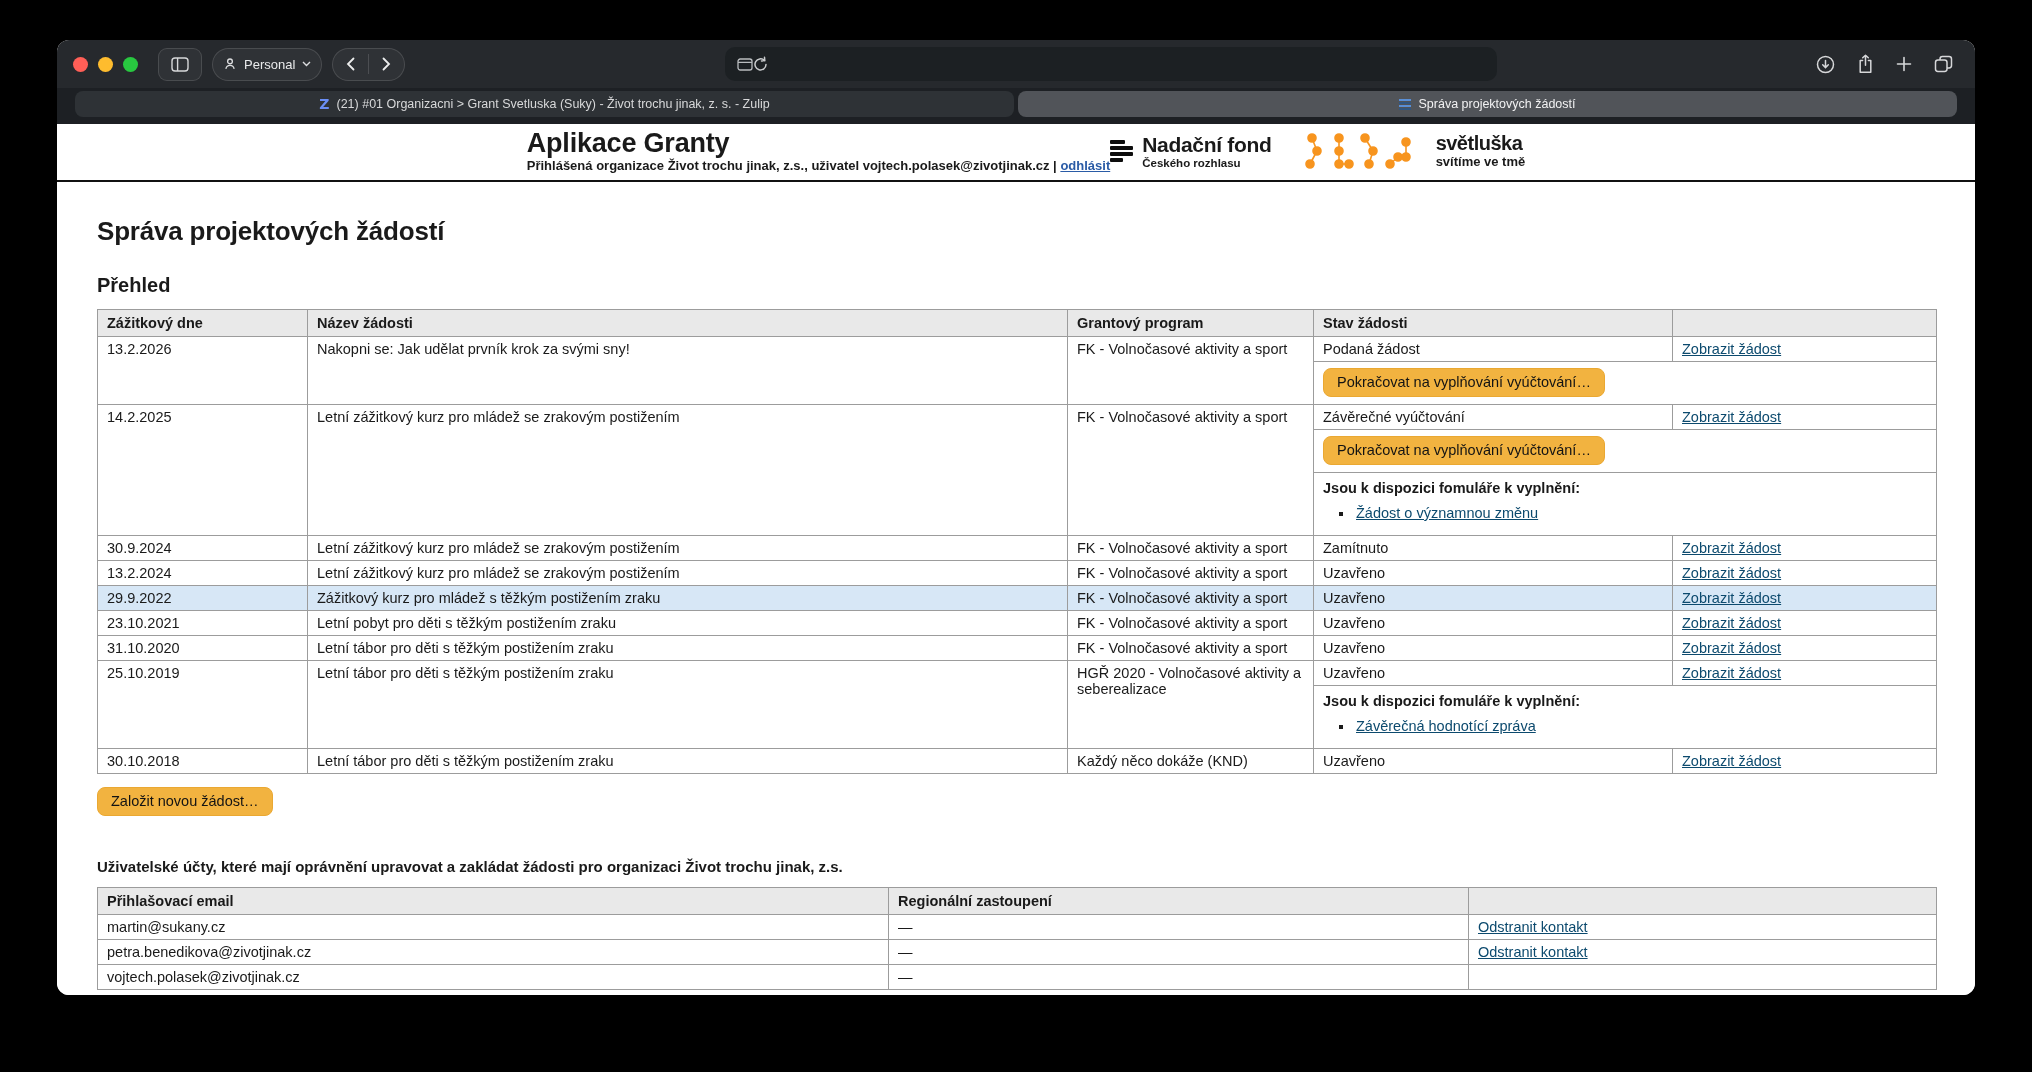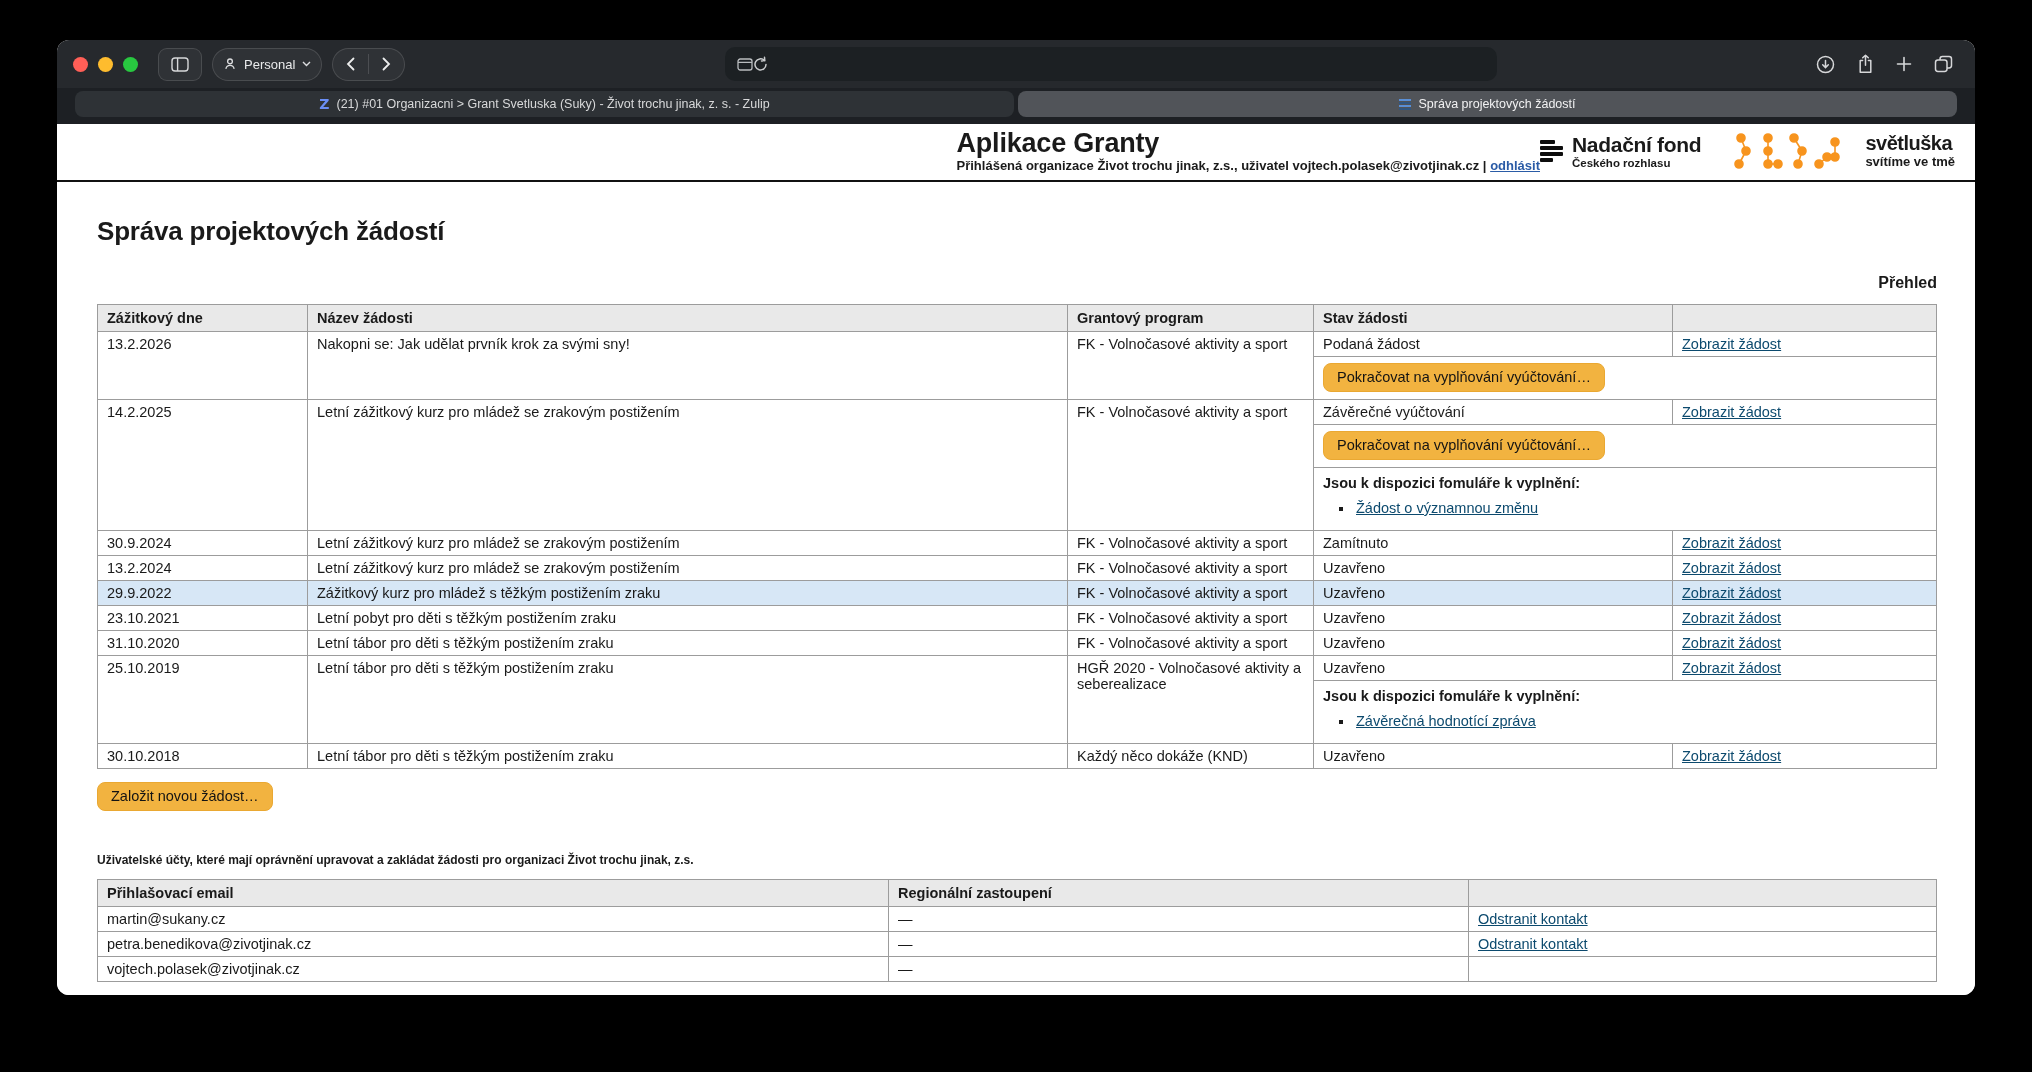--- a/index.html
+++ b/index.html
@@ -50,55 +50,55 @@
     gap:7px; font-size:12.5px; color:#d8d9da; overflow:hidden; white-space:nowrap; cursor:default;
   }
   .tab.inactive { background:#2e3236; }
   .tab.active { background:#515459; color:#f2f2f3; }
   .zulip-ic { font-weight:700; font-size:14px; color:#6a8ef5; font-family:"DejaVu Sans",sans-serif; }
   .stripes { width:12px; height:11px; display:block; }
   
   .app { height:871px; background:#fff; overflow:hidden; color:#1a1a1a; }
   .appheader {
     height:58px; border-bottom:2px solid #111; display:flex; align-items:center;
-    justify-content:flex-end; padding:2px 20px 4px 40px;
+    justify-content:center; padding:2px 20px 4px 40px;
   }
   .app-title { font-size:27px; font-weight:700; margin:0; line-height:1.05; letter-spacing:-.2px; }
   .app-sub { font-size:13px; font-weight:700; margin-top:1px; }
   .app-sub a { color:#2a5ba6; }
   .logos { display:flex; align-items:center; gap:30px; }
   .nf { display:flex; align-items:center; gap:9px; }
   .nf-bars { display:flex; flex-direction:column; gap:2.5px; align-items:flex-start; }
   .nf-bars i { display:block; height:3.6px; background:#0d0d0d; border-radius:1px; }
   .nf-text .l1 { font-size:21px; font-weight:800; letter-spacing:-.3px; }
   .nf-text .l2 { font-size:11.5px; font-weight:700; margin-top:0; }
   .sv { display:flex; align-items:center; gap:12px; }
   .sv-text .l1 { font-size:20px; font-weight:800; letter-spacing:-.5px; line-height:1; }
   .sv-text .l2 { font-size:13px; font-weight:700; margin-top:1px; }
   
   .content { padding:0 38px 0 40px; }
   .page-title { font-size:26px; font-weight:700; margin:34px 0 0; letter-spacing:-.2px; }
-  .h2 { font-size:16px; font-weight:700; margin:27px 0 12px;text-align:right; }
+  .h2 { font-size:20px; font-weight:700; margin:27px 0 12px; }
   table { border-collapse:collapse; width:100%; font-size:14.5px; }
   th,td { border:1px solid #9c9c9c; text-align:left; vertical-align:top; padding:4px 9px; }
   thead th { background:#e9e9e9; font-weight:700; padding:5px 9px; }
   tr.hl td { background:#d7e7f6; }
   a { color:#0c4a6e; text-decoration:underline; }
   td.btn-cell { padding:6px 9px 7px; }
   td.forms-cell { padding:5px 9px 12px; }
   .forms-label { font-weight:700; margin:2px 0 0; }
   .forms-cell ul { margin:9px 0 2px; padding-left:31px; list-style:square; }
   .forms-cell li { padding-left:2px; }
   .btn-orange {
     background:#f2b340; border:1px solid #eaa832; border-radius:8px;
     padding:5px 13px 6px; font-weight:400; font-size:14.5px; color:#131313;
     font-family:inherit; cursor:pointer;
   }
   .new-btn { margin-top:13px; }
-  .accounts-heading { font-size:12px; font-weight:700; margin:42px 0 12px; }
+  .accounts-heading { font-size:15px; font-weight:700; margin:42px 0 12px; }
 </style>
 </head>
 <body>
 
 <div class="window">
 
   <div class="toolbar">
     <div class="traffic">
       <span class="tl-red"></span>
       <span class="tl-yellow"></span>

